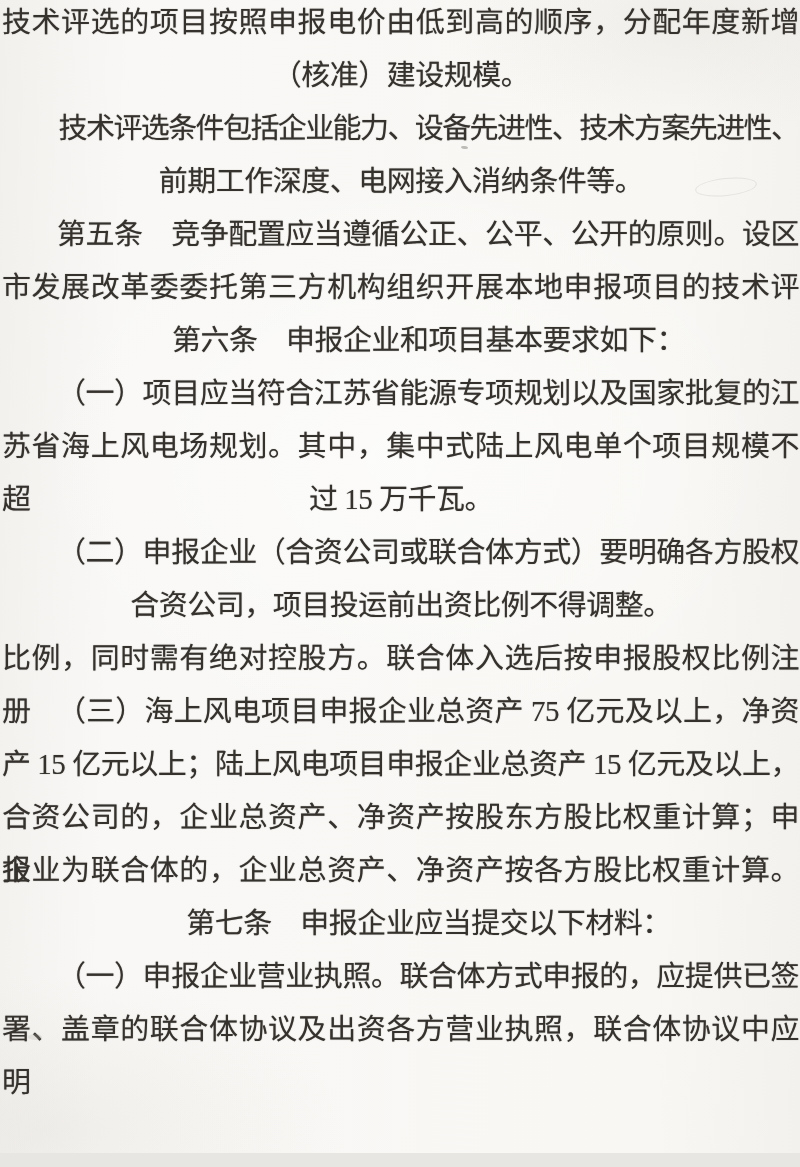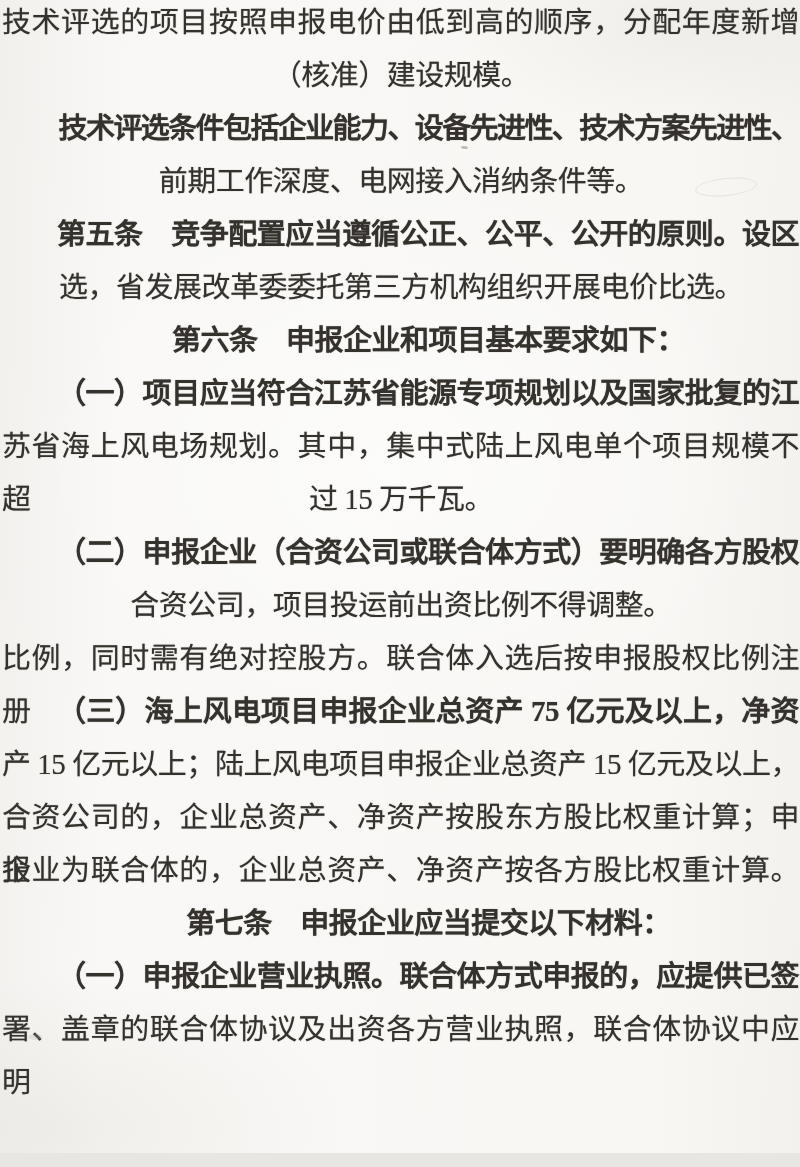--- a/index.html
+++ b/index.html
@@ -37,21 +37,20 @@
     text-align: center;
   }
   .line.justify {
     white-space: normal;
     text-align: justify;
     text-align-last: justify;
     padding-right: 1px;
   }
   .line.indent {
     text-indent: 55px;
-    font-weight: bold;
   }
   .line.tight {
     letter-spacing: -1.6px;
   }
   .artifact {
     position: absolute;
     border-radius: 50%;
     pointer-events: none;
   }
   .artifact.a1 {
@@ -76,21 +75,21 @@
 </head>
 <body>
 
 <div class="page">
   <div class="text-body">
       <div class="line justify">技术评选的项目按照申报电价由低到高的顺序，分配年度新增</div>
       <div class="line">（核准）建设规模。</div>
       <div class="line indent tight">技术评选条件包括企业能力、设备先进性、技术方案先进性、</div>
       <div class="line">前期工作深度、电网接入消纳条件等。</div>
       <div class="line indent justify">第五条　竞争配置应当遵循公正、公平、公开的原则。设区</div>
-      <div class="line">选，省发展改革委委托第三方机构组织开展电价比选。</div>
+      <div class="line justify">市发展改革委委托第三方机构组织开展本地申报项目的技术评</div>
       <div class="line indent">第六条　申报企业和项目基本要求如下：</div>
       <div class="line indent justify">（一）项目应当符合江苏省能源专项规划以及国家批复的江</div>
       <div class="line justify">苏省海上风电场规划。其中，集中式陆上风电单个项目规模不超</div>
       <div class="line">过 15 万千瓦。</div>
       <div class="line indent justify">（二）申报企业（合资公司或联合体方式）要明确各方股权</div>
       <div class="line">合资公司，项目投运前出资比例不得调整。</div>
       <div class="line justify">比例，同时需有绝对控股方。联合体入选后按申报股权比例注册</div>
       <div class="line indent justify">（三）海上风电项目申报企业总资产 75 亿元及以上，净资</div>
       <div class="line justify">产 15 亿元以上；陆上风电项目申报企业总资产 15 亿元及以上，</div>
       <div class="line justify">合资公司的，企业总资产、净资产按股东方股比权重计算；申报</div>

